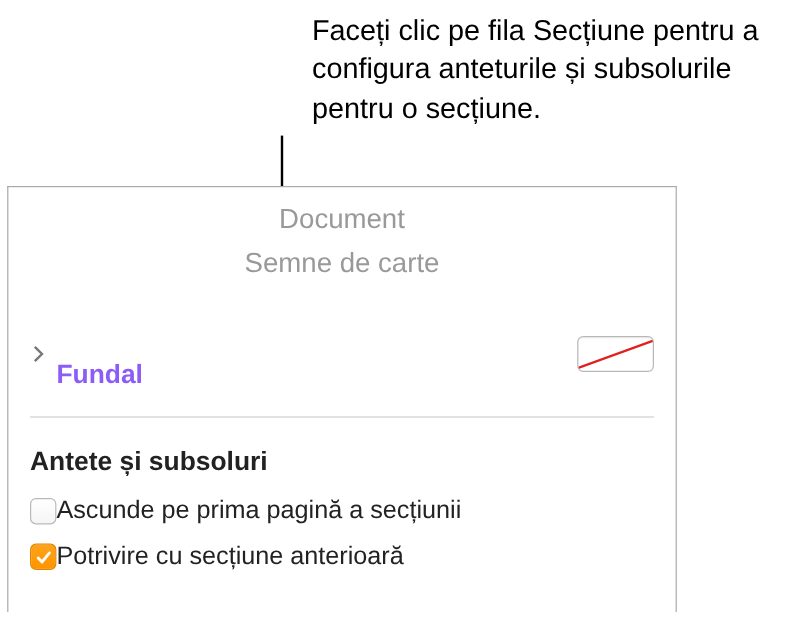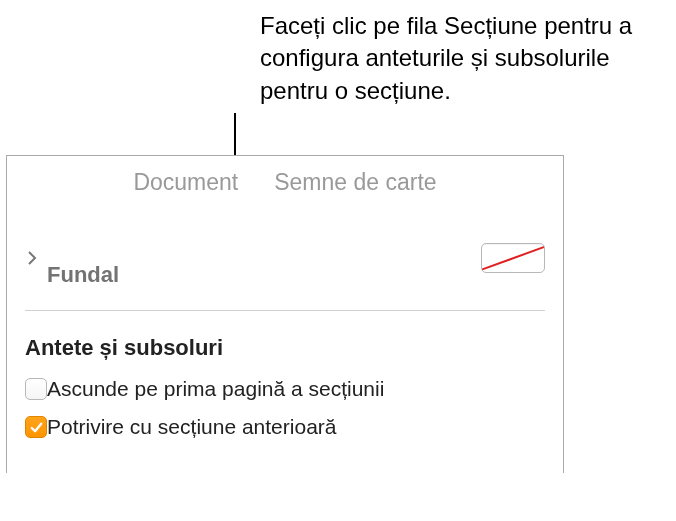--- a/index.html
+++ b/index.html
@@ -40,20 +40,21 @@
       border: 1.5px solid #aaa;
       border-bottom: none;
       background: #fff;
     }
     .tabs-row {
       display: flex;
       align-items: center;
       justify-content: center;
       padding: 8px 0 6px 0;
       gap: 0;
+      flex-direction: column;
     }
     .tab {
       font-size: 23px;
       font-weight: 500;
       color: #999;
       padding: 5px 18px;
       border-radius: 16px;
       cursor: pointer;
       white-space: nowrap;
     }
@@ -82,21 +83,21 @@
       align-items: center;
       justify-content: center;
     }
     .disclosure-icon svg {
       width: 12px;
       height: 14px;
     }
     .fundal-label {
       font-size: 22px;
       font-weight: 600;
-      color: #737373;
+      color: #8b5cf6;
       margin-top: 35px;
     }
     .color-well {
       width: 64px;
       height: 30px;
       border: 1px solid #b8b8b8;
       border-radius: 5px;
       background: #fff;
       position: relative;
       box-shadow: inset 0 1px 1px rgba(0,0,0,0.05);

